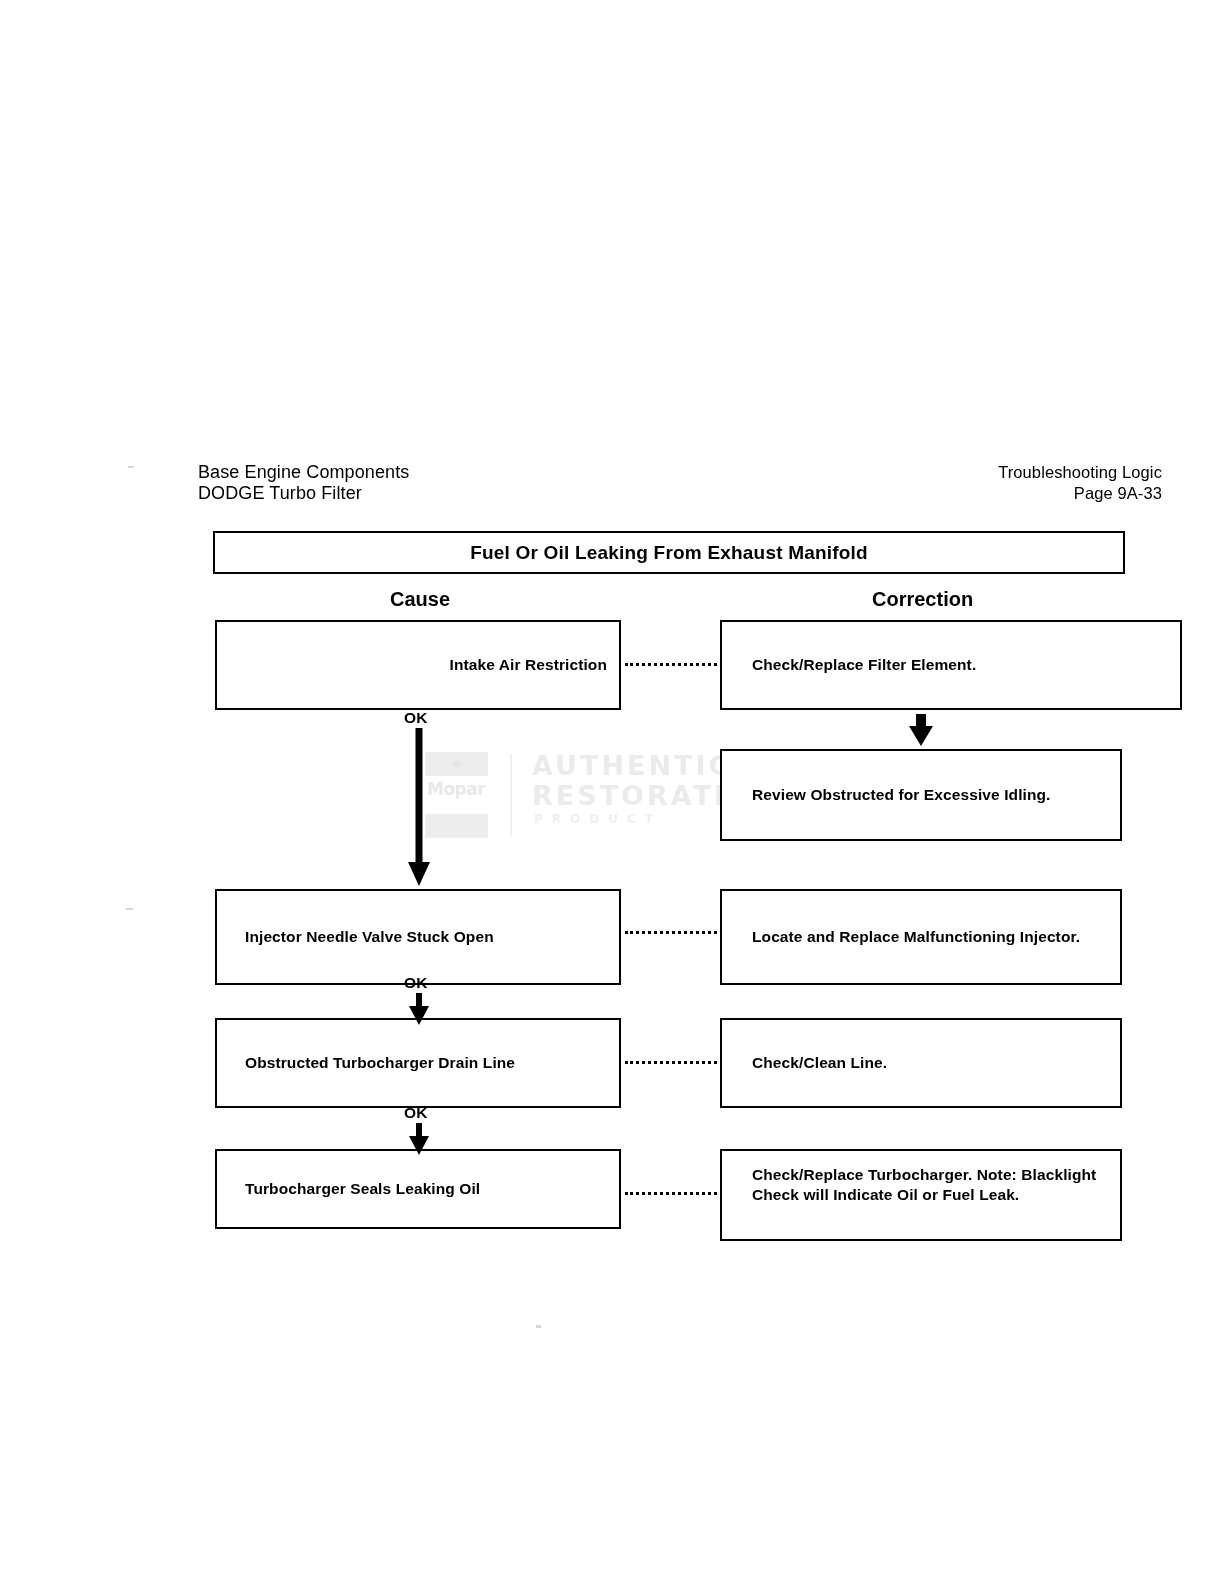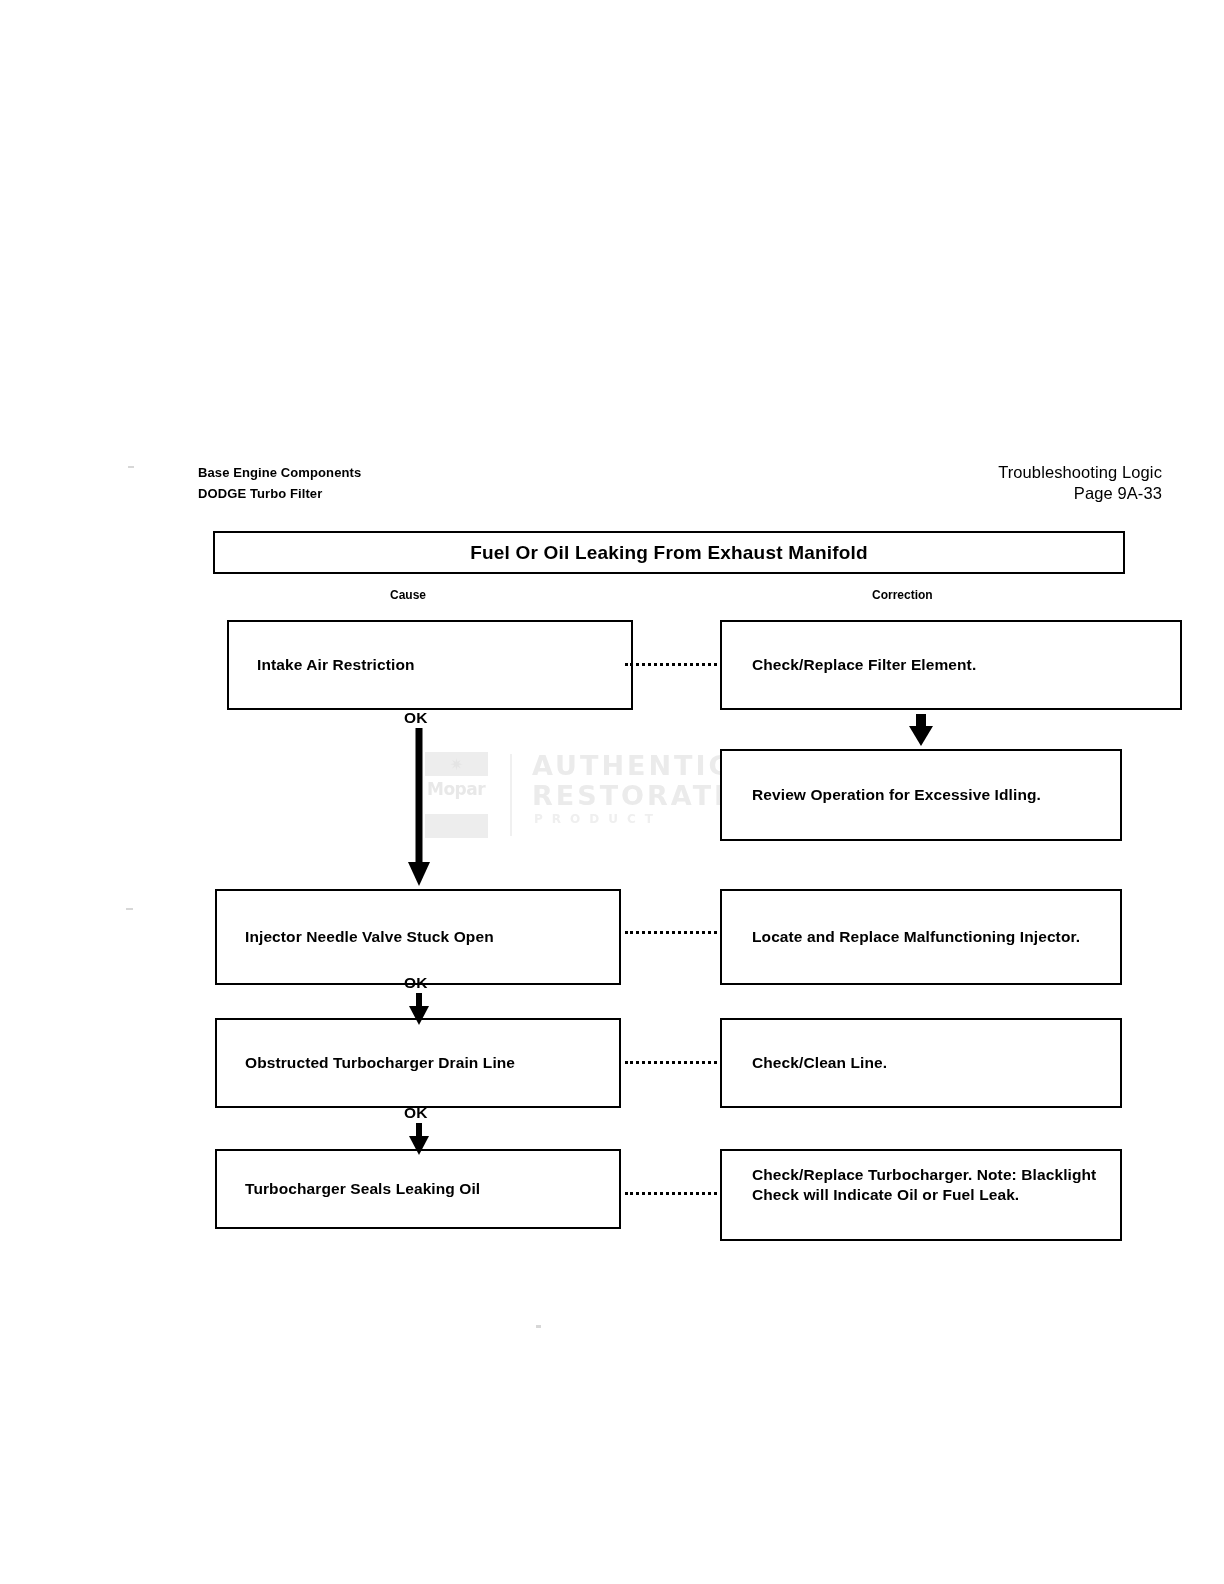--- a/index.html
+++ b/index.html
@@ -8,51 +8,51 @@
     background:#ffffff;
     font-family:"Liberation Sans", sans-serif;
     color:#000000;
     position:relative;
     overflow:hidden;
   }
   .page{position:absolute;inset:0;}
 
   
   .hdr{position:absolute;top:462px;left:0;width:1224px;height:52px;}
-  .hdr-left{position:absolute;left:198px;top:0;font-size:13px;line-height:21px;font-weight:700;letter-spacing:.1px;}
+  .hdr-left{position:absolute;left:198px;top:0;font-size:18px;line-height:21px;font-weight:400;letter-spacing:.1px;}
   .hdr-right{position:absolute;right:62px;top:0;text-align:right;font-size:16.5px;line-height:21px;font-weight:400;letter-spacing:.1px;}
 
   
   .title-box{
     position:absolute;left:213px;top:531px;width:908px;height:39px;
     border:2.5px solid #000;background:#fff;
     display:flex;align-items:center;justify-content:center;
   }
   .title-box span{font-size:19px;font-weight:bold;letter-spacing:.2px;}
 
   
-  .colhead{position:absolute;top:588px;font-size:12px;font-weight:bold;}
+  .colhead{position:absolute;top:588px;font-size:20px;font-weight:bold;}
   .colhead.cause{left:390px;}
   .colhead.correction{left:872px;}
 
   
   .node{
     position:absolute;border:2.5px solid #000;background:#fff;
     box-sizing:border-box;
   }
   .node .txt{
     position:absolute;left:28px;right:12px;
     font-size:15.5px;font-weight:bold;line-height:20px;letter-spacing:.1px;
   }
   
   .t-mid{top:50%;transform:translateY(-50%);}
   .t-top{top:14px;}
 
   
-  .l1{left:227px;top:620px;width:406px;height:90px;}
+  .l1{left:215px;top:620px;width:406px;height:90px;text-align:right;}
   .l2{left:215px;top:889px;width:406px;height:96px;}
   .l3{left:215px;top:1018px;width:406px;height:90px;text-decoration:underline;}
   .l4{left:215px;top:1149px;width:406px;height:80px;}
 
   
   .r1{left:720px;top:620px;width:462px;height:90px;}
   .r2{left:720px;top:749px;width:402px;height:92px;}
   .r3{left:720px;top:889px;width:402px;height:96px;}
   .r4{left:720px;top:1018px;width:402px;height:90px;}
   .r5{left:720px;top:1149px;width:402px;height:92px;}
@@ -164,21 +164,21 @@
     <div class="txt t-mid">Obstructed Turbocharger Drain Line</div>
   </div>
   <div class="node l4">
     <div class="txt t-mid">Turbocharger Seals Leaking Oil</div>
   </div>
 
   <div class="node r1">
     <div class="txt t-mid">Check/Replace Filter Element.</div>
   </div>
   <div class="node r2">
-    <div class="txt t-mid">Review Operation for Excessive Idling.</div>
+    <div class="txt t-mid">Review Obstructed for Excessive Idling.</div>
   </div>
   <div class="node r3">
     <div class="txt t-mid">Locate and Replace Malfunctioning Injector.</div>
   </div>
   <div class="node r5">
     <div class="txt t-top">Check/Replace Turbocharger. Note: Blacklight Check will Indicate Oil or Fuel Leak.</div>
   </div>
   <div class="node r4">
     <div class="txt t-mid">Check/Clean Line.</div>
   </div>

